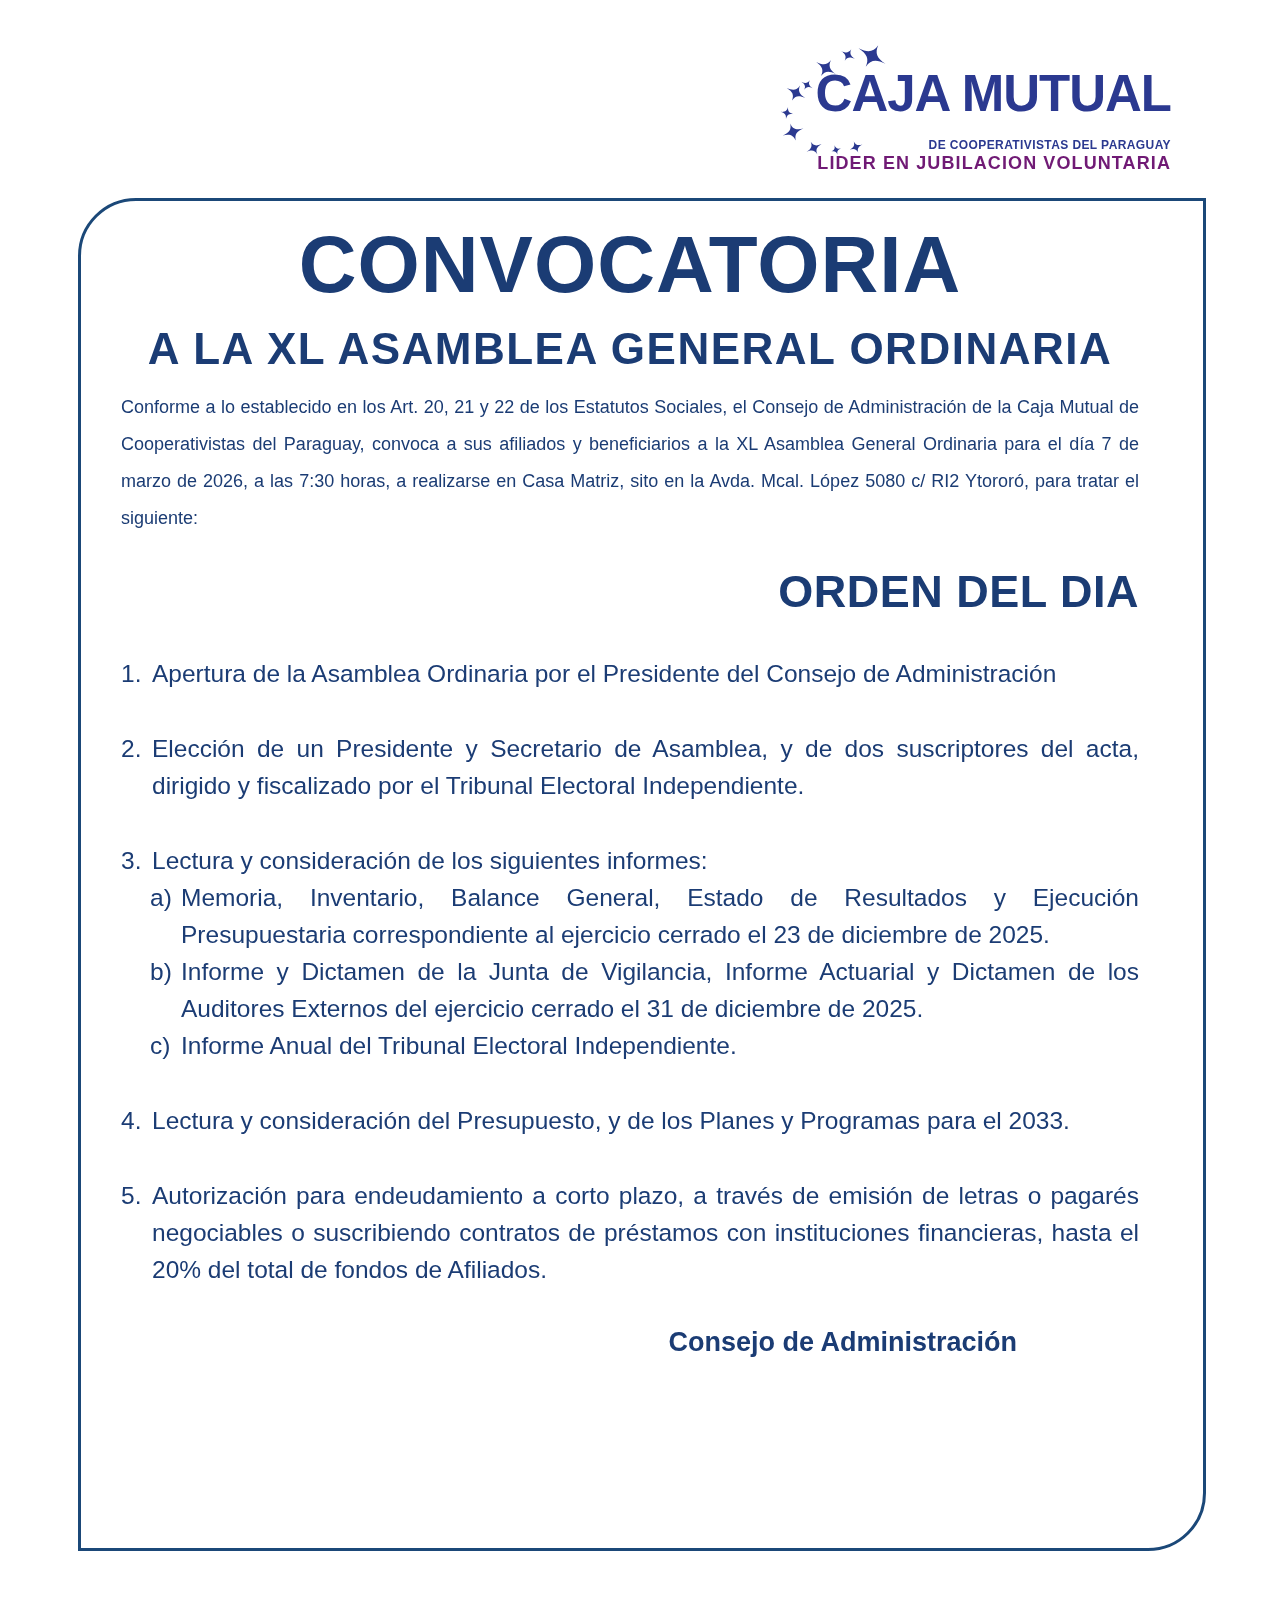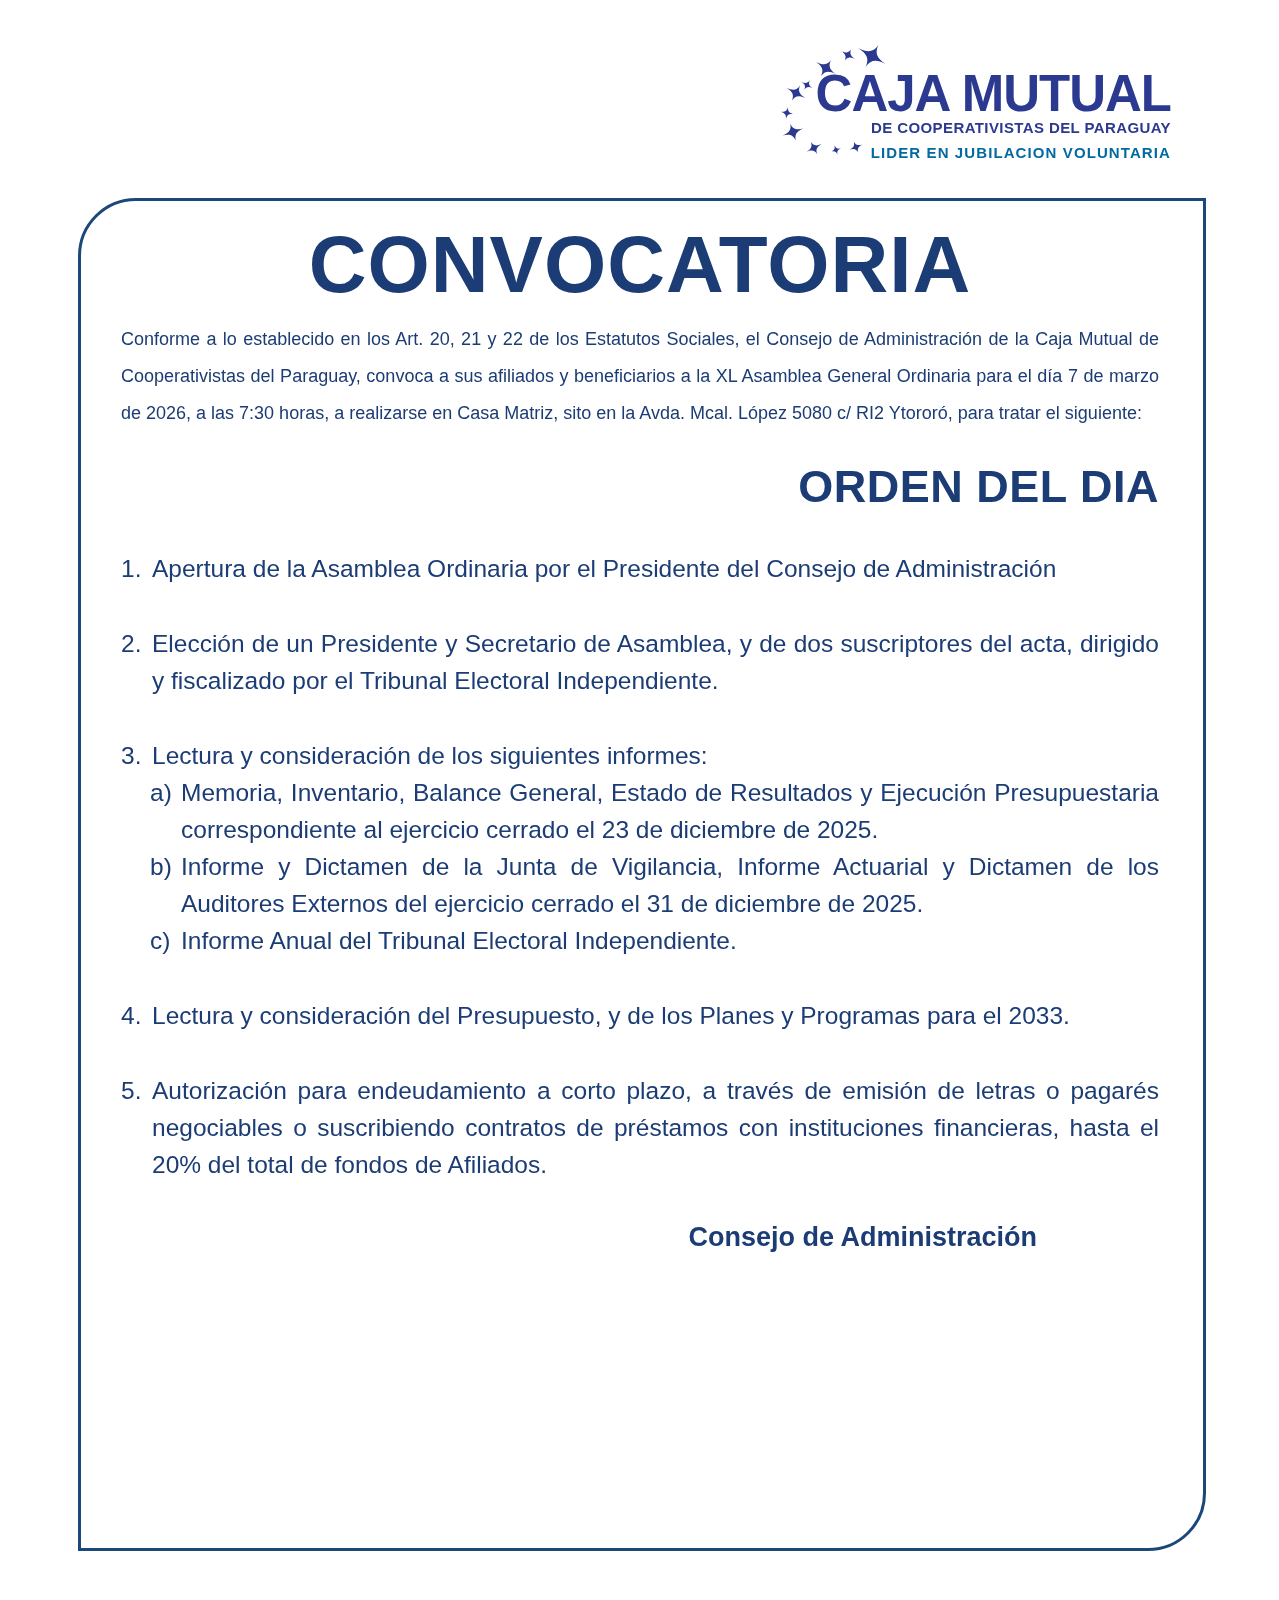--- a/index.html
+++ b/index.html
@@ -20,34 +20,34 @@
   }
   .logo svg.stars { position:absolute; left:-2px; top:0; }
   .logo-text {
     position:absolute; right:0; top:28px;
     text-align:right; color:#2b3990; white-space:nowrap;
   }
   .logo-main {
     font-size:51px; font-weight:bold; letter-spacing:-1px; line-height:1;
   }
   .logo-tag1 {
-    font-size:15px; font-weight:bold; letter-spacing:0.4px; margin-top:1px; line-height:1.1;
+    font-size:12px; font-weight:bold; letter-spacing:0.4px; margin-top:20px; line-height:1.1;
   }
   .logo-tag2 {
-    font-size:15px; font-weight:bold; letter-spacing:1.1px; margin-top:8px; line-height:1.1;
-    color:#0369a1;
+    font-size:18px; font-weight:bold; letter-spacing:1.1px; margin-top:2px; line-height:1.1;
+    color:#701a75;
   }
 
   
   .frame {
     position:absolute; left:78px; top:198px;
     width:1128px; height:1353px;
     border:3px solid #1b4878;
     border-radius:58px 0 58px 0;
-    padding:12px 44px 0 40px;
+    padding:12px 64px 0 40px;
   }
 
   h1.title {
     margin-top:12px;
     text-align:center;
     font-size:80px; font-weight:bold; letter-spacing:1px;
     line-height:1.0;
   }
   h2.subtitle {
     margin-top:20px;
@@ -114,20 +114,21 @@
     <div class="logo-text">
       <div class="logo-main">CAJA MUTUAL</div>
       <div class="logo-tag1">DE COOPERATIVISTAS DEL PARAGUAY</div>
       <div class="logo-tag2">LIDER EN JUBILACION VOLUNTARIA</div>
     </div>
   </div>
 
   <div class="frame">
 
     <h1 class="title">CONVOCATORIA</h1>
+    <h2 class="subtitle">A LA XL ASAMBLEA GENERAL ORDINARIA</h2>
 
     <p class="intro">Conforme a lo establecido en los Art. 20, 21 y 22 de los Estatutos Sociales, el Consejo de Administración de la Caja Mutual de Cooperativistas del Paraguay, convoca a sus afiliados y beneficiarios a la XL Asamblea General Ordinaria para el día 7 de marzo de 2026, a las 7:30 horas, a realizarse en Casa Matriz, sito en la Avda. Mcal. López 5080 c/ RI2 Ytororó, para tratar el siguiente:</p>
 
     <h3 class="agenda-title">ORDEN DEL DIA</h3>
 
     <div class="agenda">
 
       <div class="item">
         <div class="item-row">
           <span class="num">1.</span>

